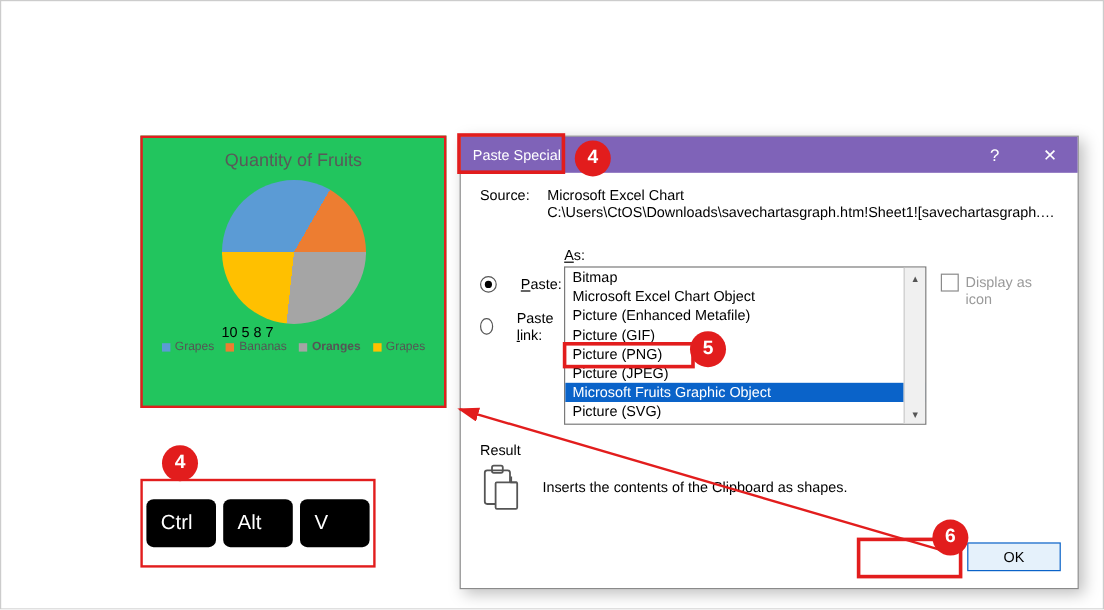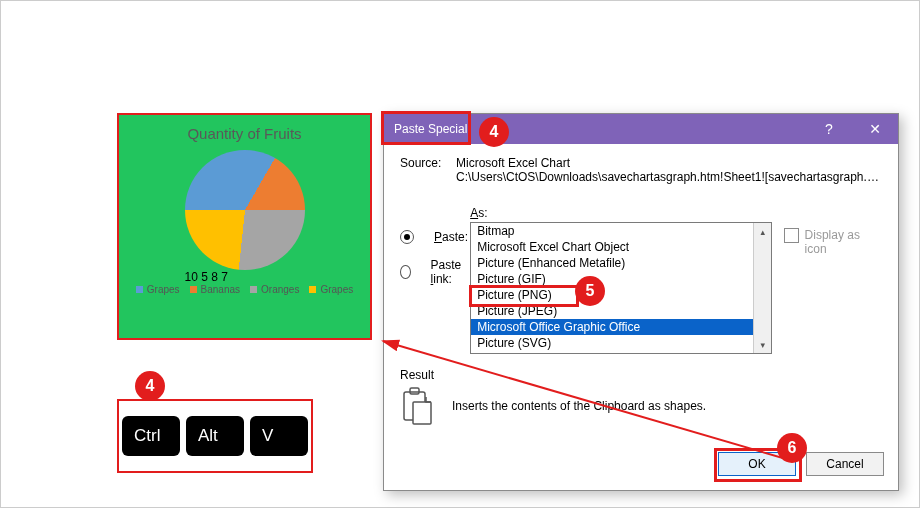--- a/index.html
+++ b/index.html
@@ -80,21 +80,21 @@
       <span>
           <i class="swatch" id="sw0" style="background: rgb(91, 155, 213);"></i>
           <b style="font-weight:400">Grapes</b>
         </span>
       <span>
           <i class="swatch" id="sw1" style="background: rgb(237, 125, 49);"></i>
           <b style="font-weight:400">Bananas</b>
         </span>
       <span>
           <i class="swatch" id="sw2" style="background: rgb(165, 165, 165);"></i>
-          <b style="font-weight:400">Oranges</b>
+          <b style="font-weight:700">Oranges</b>
         </span>
       <span>
           <i class="swatch" id="sw3" style="background: rgb(255, 192, 0);"></i>
           <b style="font-weight:400">Grapes</b>
         </span>
     </div>
   </div>
 
   <div class="keys-wrap">
     <div class="key">Ctrl</div>
@@ -130,21 +130,21 @@
         </div>
         <div class="as-col">
           <div class="as-label"><u>A</u><span>s:</span></div>
           <div class="listbox" id="listbox">
             <div class="item">Bitmap</div>
               <div class="item">Microsoft Excel Chart Object</div>
               <div class="item">Picture (Enhanced Metafile)</div>
               <div class="item">Picture (GIF)</div>
               <div class="item">Picture (PNG)</div>
               <div class="item">Picture (JPEG)</div>
-              <div class="item sel">Microsoft Office Graphic Office</div>
+              <div class="item sel">Microsoft Fruits Graphic Object</div>
               <div class="item">Picture (SVG)</div>
               <div class="scroll">
               <div class="arrow">▴</div>
               <div style="flex:1"></div>
               <div class="arrow" style="position:absolute;bottom:0;left:0;right:0">▾</div>
             </div>
           </div>
         </div>
         <div class="icon-col">
           <span class="chk"></span>
@@ -161,21 +161,20 @@
                 <rect x="13" y="16" width="18" height="22" rx="1" fill="#fff" stroke="#555" stroke-width="1.5"></rect>
                 <path d="M31 16 l-5 0 l0 -5" fill="none" stroke="#555" stroke-width="1.5"></path>
               </svg>
           </span>
           <span>Inserts the contents of the Clipboard as shapes.</span>
         </div>
       </div>
     </div>
     <div class="dlg-buttons">
       <button class="btn ok">OK</button>
-      <button class="btn">Cancel</button>
     </div>
   </div>
 
   <div class="t-highlight"></div>
   <div class="png-highlight" id="pngHL" style="left: 468.141px; top: 284px; width: 110px; height: 22px;"></div>
   <div class="ok-highlight" id="okHL" style="left: 713px; top: 447px; width: 88px; height: 34px;"></div>
 
   <div class="badge b4a">4</div>
   <div class="badge b4b">4</div>
   <div class="badge b5">5</div>

